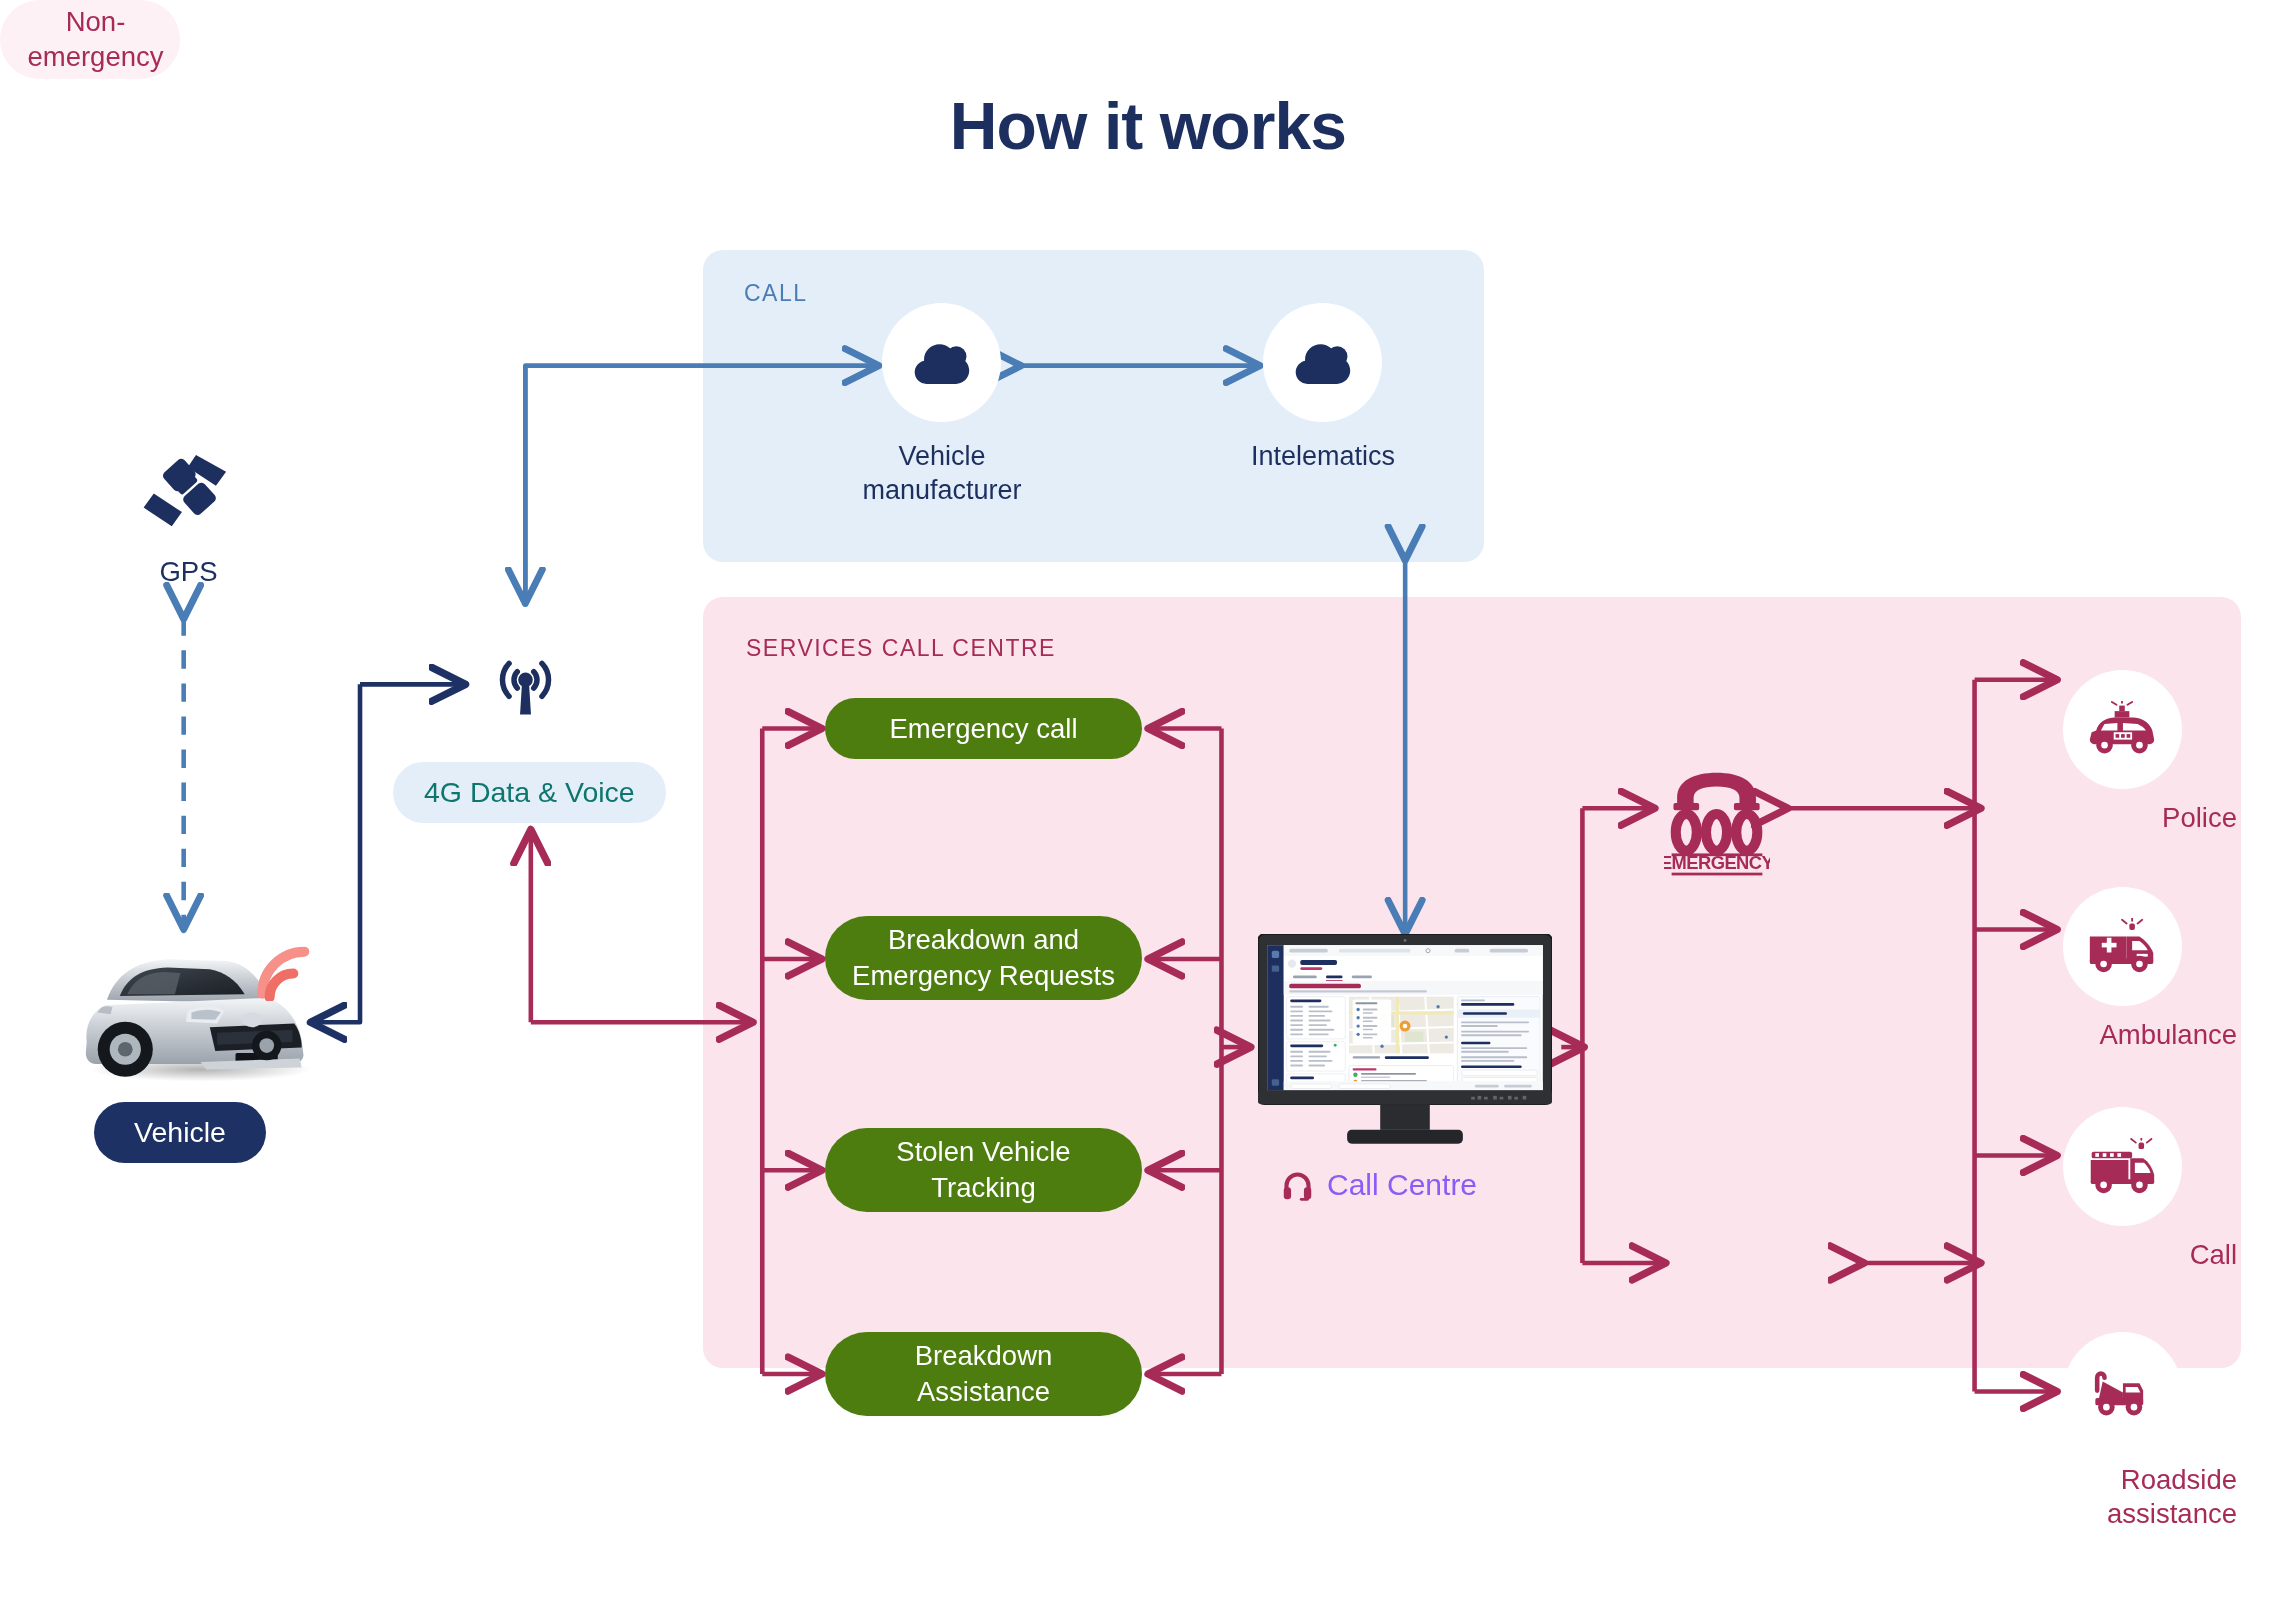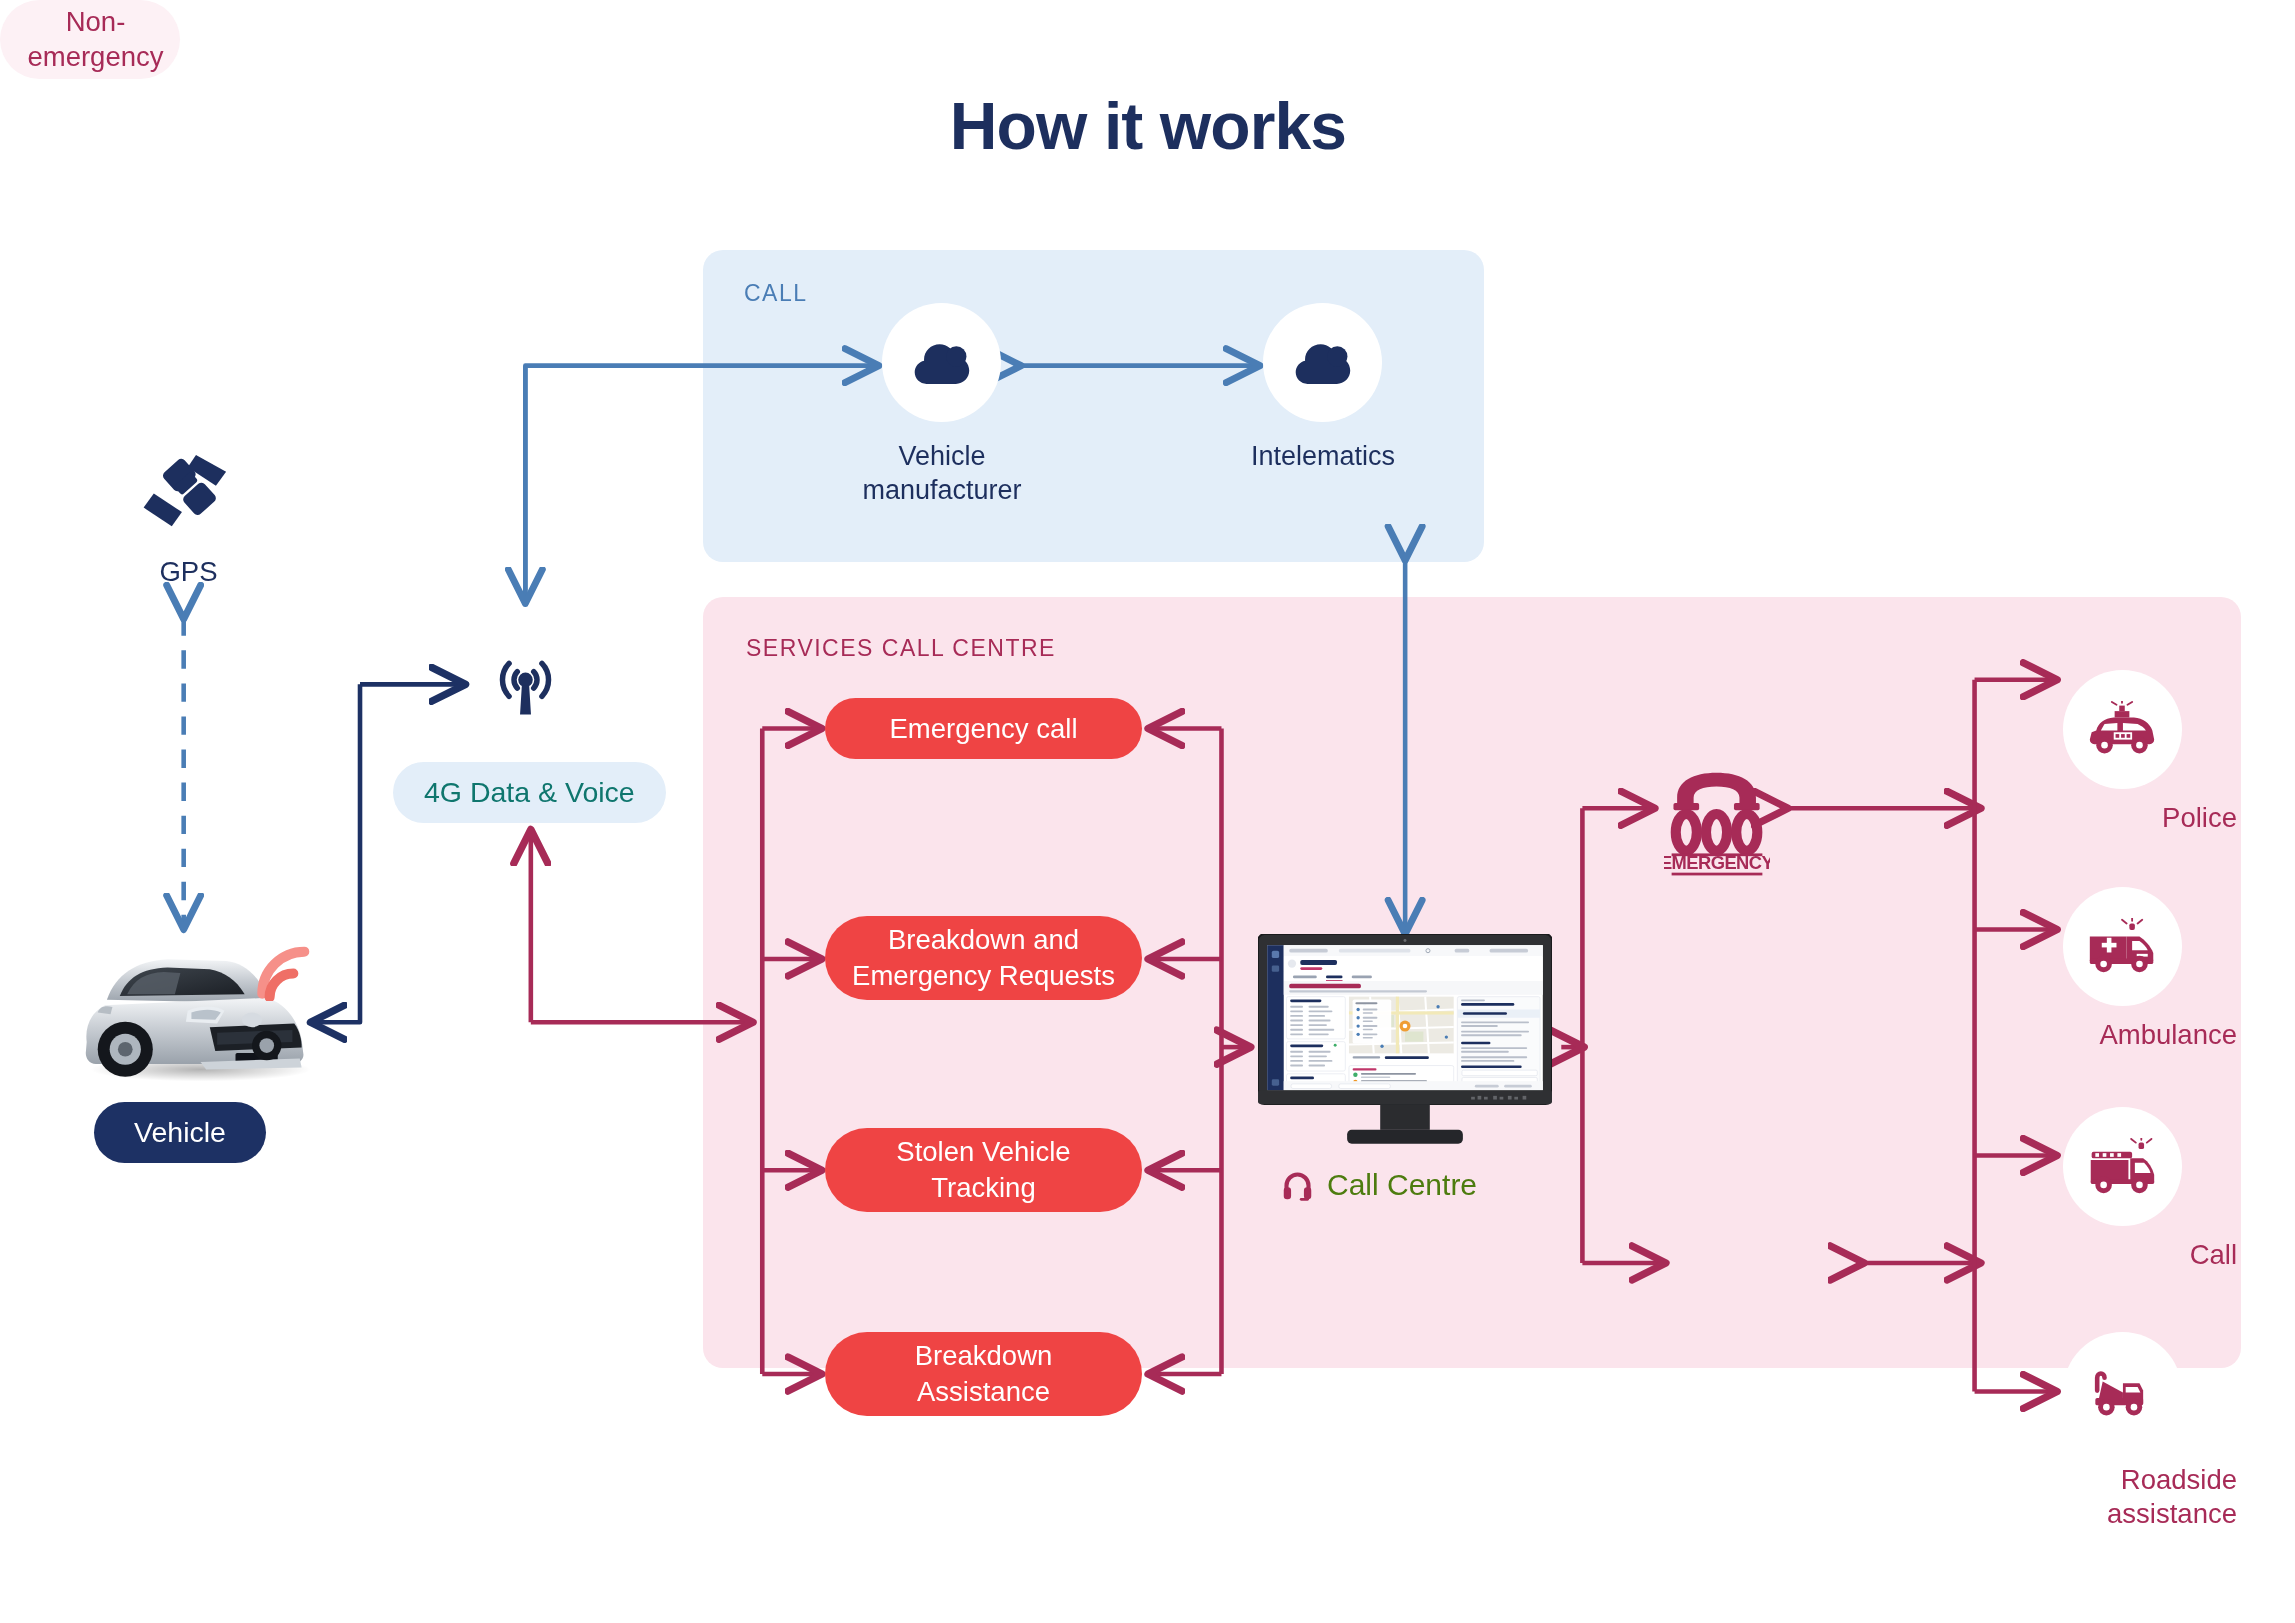--- a/index.html
+++ b/index.html
@@ -101,41 +101,41 @@
     color:#0f766e;
     border-radius:33px;
     padding:13.8px 31px;
     font-size:28.5px;
     white-space:nowrap;
   }
 
   
   .svc-pill{
     position:absolute;
-    background:#ef4444;
+    background:#4d7c0f;
     color:#ffffff;
     border-radius:46px;
     display:flex;align-items:center;justify-content:center;
     text-align:center;
     font-size:27.5px;
     line-height:1.3;
     padding:0 20px;
     box-sizing:border-box;
   }
   #pill-emergency-call   {left:825px; top:698px;  width:317px; height:61px;}
   #pill-breakdown-requests{left:825px; top:916px; width:317px; height:84px;}
   #pill-stolen-vehicle   {left:825px; top:1128px; width:317px; height:84px;}
   #pill-breakdown-assist {left:825px; top:1332px; width:317px; height:84px;}
 
   
   #monitor{left:1258px;top:934px;width:294px;height:230px;}
   #call-centre-caption{
     left:1281px;top:1168px;
     display:flex;align-items:flex-end;gap:13px;
-    font-size:30px;color:#4d7c0f;
+    font-size:30px;color:#8b5cf6;
   }
 
   
   #emergency-000{left:1664px;top:770px;width:106px;height:110px;}
 
   
   #pill-non-emergency{
     left:1669px;top:1214px;
     width:180px;height:79px;
     background:#fdf1f5;

